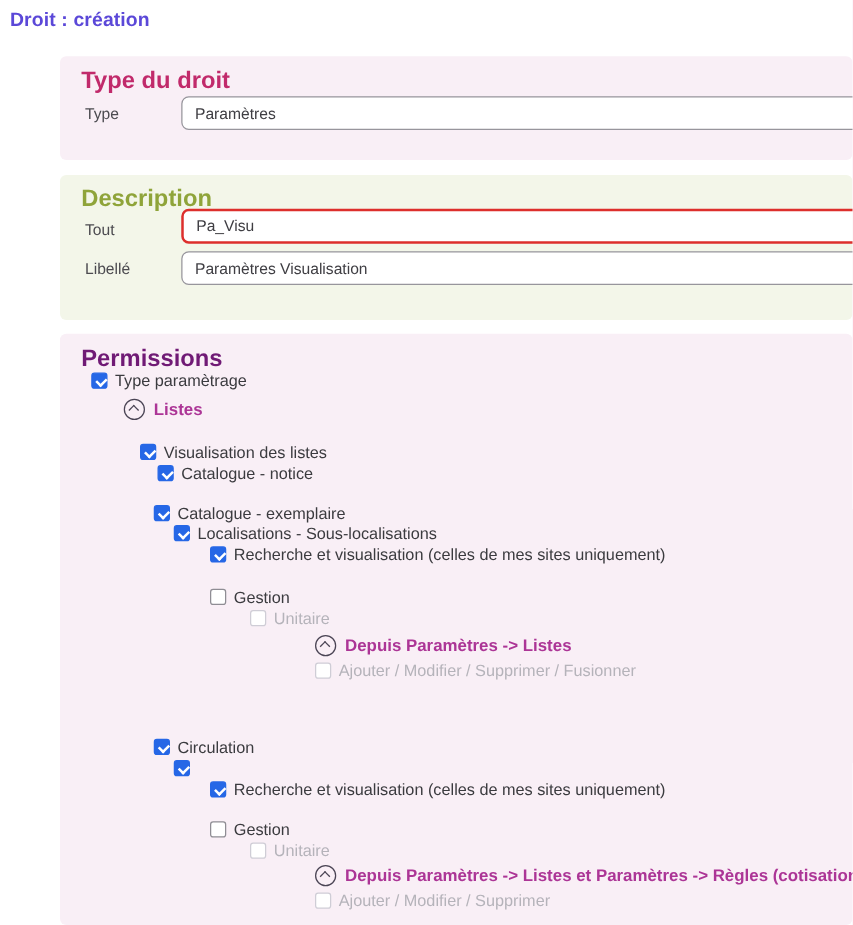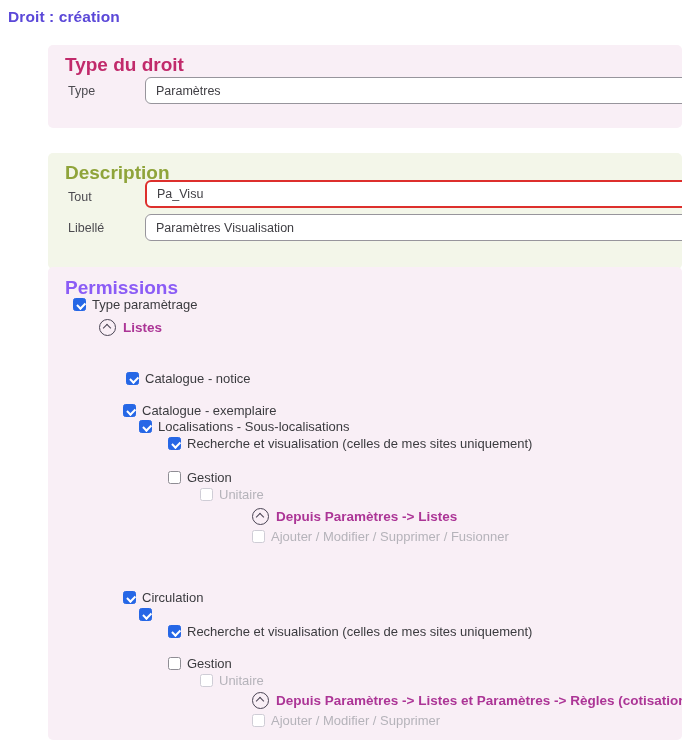--- a/index.html
+++ b/index.html
@@ -8,26 +8,26 @@
     background:#ffffff;
     font-family:"Liberation Sans","DejaVu Sans",sans-serif;
     -webkit-font-smoothing:antialiased;
   }
   .page-title{
     position:absolute;left:8px;top:8px;
     font-size:15.5px;font-weight:700;color:#5b48d8;letter-spacing:.1px;
   }
   .section{position:absolute;left:48px;right:0;border-radius:5px;}
   #sec-type{top:45px;height:83px;background:#f9eff6;}
-  #sec-desc{top:140px;height:116px;background:#f3f6e9;margin-top:13px;}
+  #sec-desc{top:140px;height:116px;background:#f3f6e9;}
   #sec-perm{top:267px;height:473px;background:#f9eff6;}
   .sec-h{position:absolute;left:17px;font-size:19px;font-weight:700;white-space:nowrap;}
   #sec-type .sec-h{top:9px;color:#c12a6b;}
   #sec-desc .sec-h{top:9px;color:#8fa43a;}
-  #sec-perm .sec-h{top:10px;color:#8b5cf6;}
+  #sec-perm .sec-h{top:10px;color:#701a75;}
   .f-label{
     position:absolute;left:20px;font-size:12.5px;color:#4c4b50;white-space:nowrap;text-align:right;
   }
   .t-input{
     position:absolute;left:97px;right:-10px;box-sizing:border-box;
     height:27px;border:1px solid #97959c;border-radius:6px;background:#fff;
     font-family:inherit;font-size:12.5px;color:#3f3e43;padding:0 10px;outline:none;
   }
   .t-input[data-invalid="true"]{border:2px solid #dd2f2c;height:28px;}
   
@@ -80,20 +80,24 @@
   <div class="row" style="left:25px;top:29px" data-disabled="false">
     <span class="cb" data-checked="true"></span>
     <span class="lbl">Type paramètrage</span>
   </div>
 
   <div class="row toggle-row" style="left:51px;top:51px">
     <span class="toggle"></span>
     <span class="toggle-lbl">Listes</span>
   </div>
 
+  <div class="row" style="left:64px;top:86px" data-disabled="false">
+    <span class="cb" data-checked="true"></span>
+    <span class="lbl">Visualisation des listes</span>
+  </div>
 
   <div class="row" style="left:78px;top:103px" data-disabled="false">
     <span class="cb" data-checked="true"></span>
     <span class="lbl">Catalogue - notice</span>
   </div>
 
   <div class="row" style="left:75px;top:135px" data-disabled="false">
     <span class="cb" data-checked="true"></span>
     <span class="lbl">Catalogue - exemplaire</span>
   </div>

